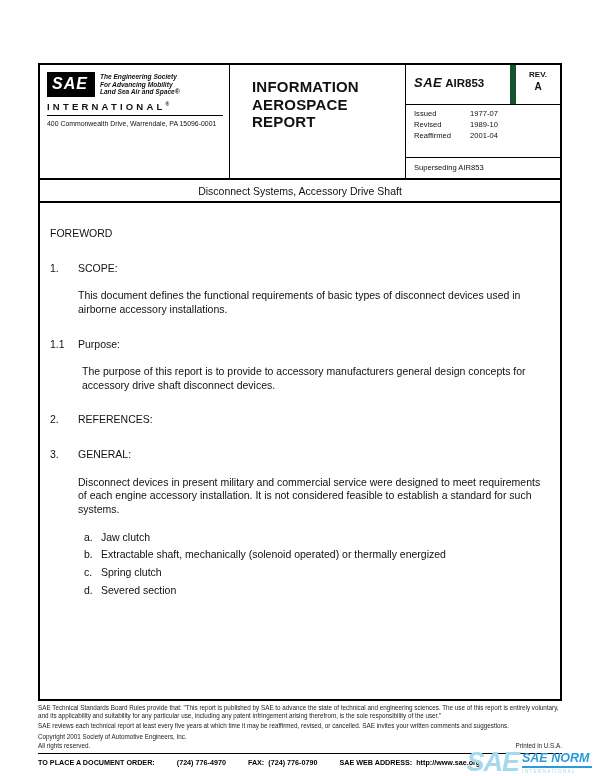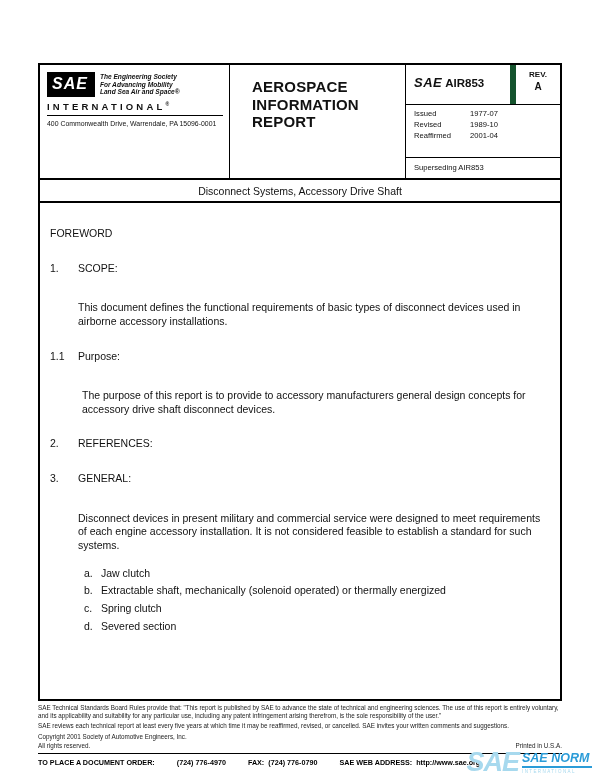--- a/index.html
+++ b/index.html
@@ -45,21 +45,21 @@
   .title-band{
     height:23px;border-bottom:2px solid #000;box-sizing:border-box;
     display:flex;align-items:center;justify-content:center;font-size:10.5px;
   }
   
   .doc-body{padding:16px 14px 0 10px;font-size:10.5px;line-height:1.3;}
   .foreword-h{margin-top:8px;}
   .foreword-t{margin-top:22px;margin-left:4px;}
   .sec{display:flex;margin-top:21px;}
   .sec .secnum{width:28px;flex:none;}
-  .para{margin:26px 0 0 28px;}
+  .para{margin:14px 0 0 28px;}
   .para-sub{margin-left:32px;}
   .list{margin:14px 0 0 34px;}
   .list-item{display:flex;margin-bottom:4px;}
   .list-item .letter{width:17px;flex:none;}
   
   .footer{position:absolute;left:38px;top:704px;width:524px;font-size:6.3px;line-height:1.3;color:#222;}
   .legal{margin-bottom:2px;}
   .copyright{margin-top:2px;}
   .rights-row{display:flex;justify-content:space-between;margin-top:1px;}
   .order-rule{border-top:1px solid #000;margin-top:3px;}
@@ -91,22 +91,22 @@
           <div>For Advancing Mobility</div>
           <div>Land Sea Air and Space®</div>
         </div>
       </div>
       <div class="intl-row"><span>INTERNATIONAL</span><span class="intl-reg">®</span></div>
       <div class="address">400 Commonwealth Drive, Warrendale, PA 15096-0001</div>
     </div>
 
     <div class="h-col2">
       <div class="report-type">
+        <div>INFORMATION</div>
         <div>AEROSPACE</div>
-        <div>INFORMATION</div>
         <div>REPORT</div>
       </div>
     </div>
 
     <div class="h-col3">
       <div class="docid-row">
         <div class="docid">
           <span class="brand">SAE</span><span class="num">AIR853</span>
         </div>
         <div class="rev-box">

